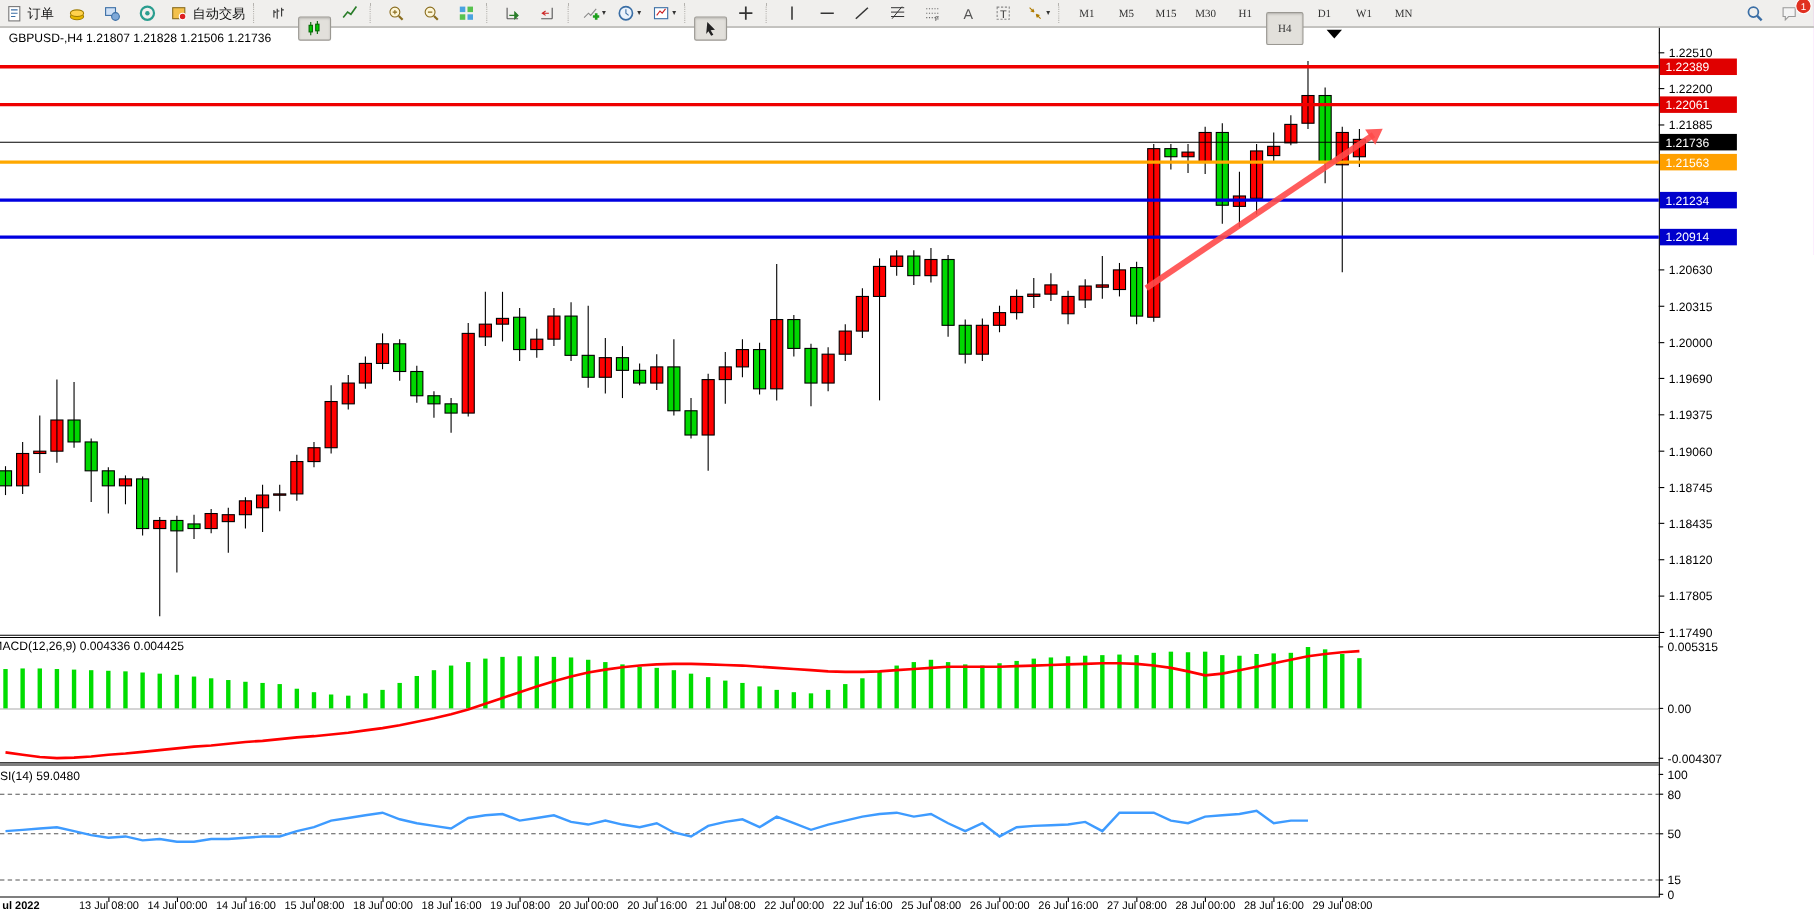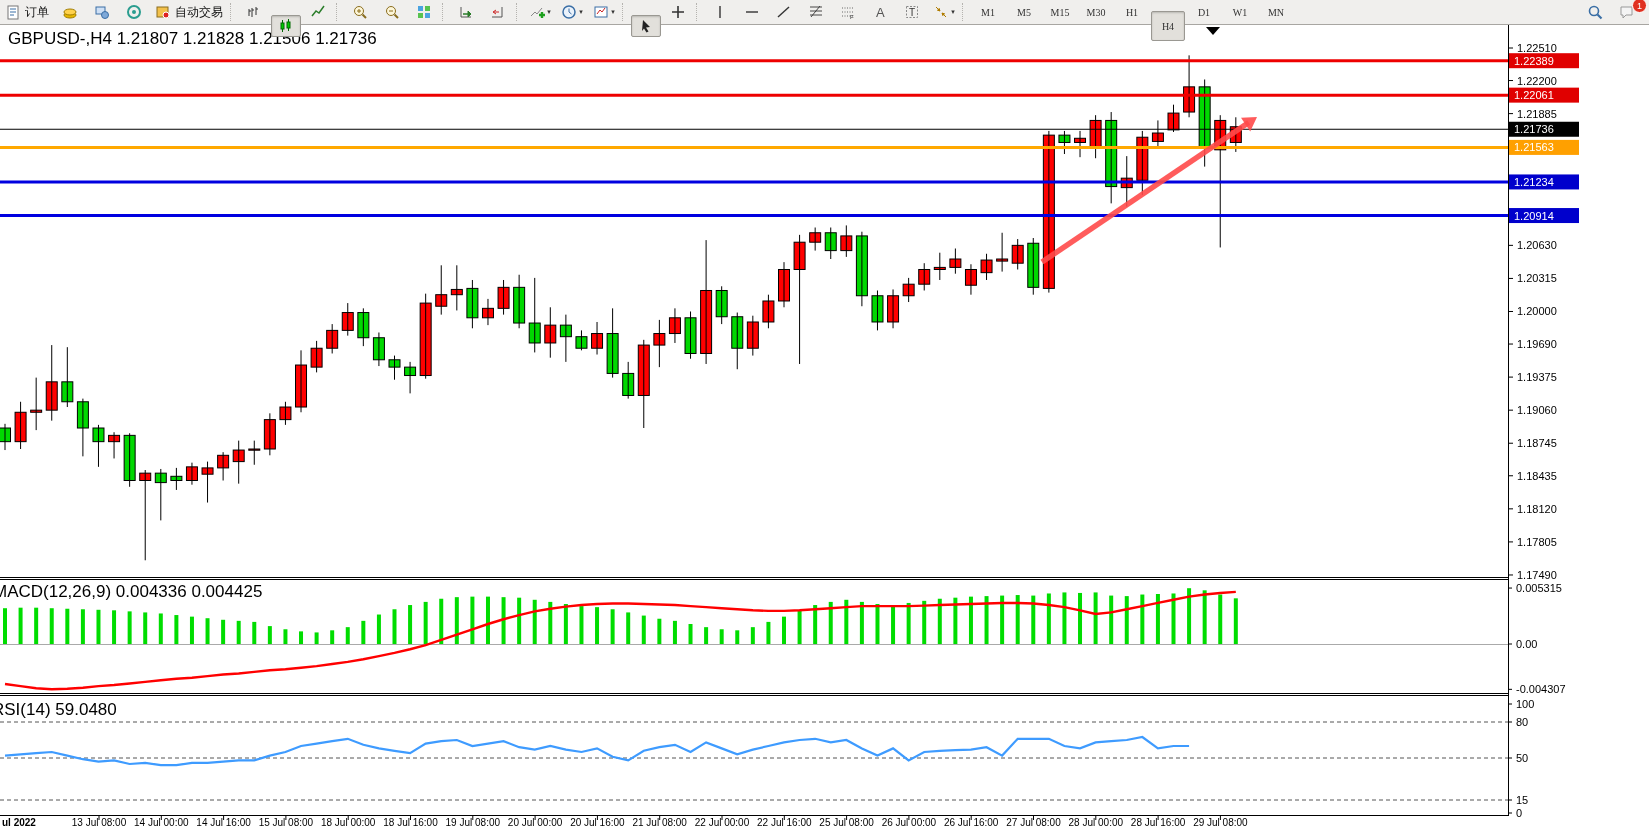--- a/index.html
+++ b/index.html
@@ -12,21 +12,21 @@
     padding:0 3px;border:1px solid transparent;border-radius:2px;font-size:11px;color:#222;cursor:default;white-space:nowrap;}
   .tb-btn.pressed{background:#e2e0db;border:1px solid #9a9892;box-shadow:inset 0 1px 2px rgba(0,0,0,.18);margin-top:28px;}
   .tb-sep{width:5px;height:18px;margin:0 2px;border-left:1px dotted #b5b3af;}
   .tb-label{margin-left:4px;font-size:12px;color:#111;}
   .tb-caret{font-size:7px;color:#333;margin-left:2px;}
   .tf-btn{font-size:10px;color:#333;padding:4px 5px;font-family:Liberation Serif, serif;}
   #tb-right{margin-left:auto;display:flex;align-items:center;margin-right:6px;}
   .badge{position:absolute;top:-4px;right:-6px;background:#e03020;color:#fff;border-radius:8px;
     font-size:9px;min-width:13px;height:13px;display:flex;align-items:center;justify-content:center;border:1px solid #fff;}
   
-  .pane-label{position:absolute;font-size:17px;color:#000;z-index:3;pointer-events:none;}
+  .pane-label{position:absolute;font-size:11px;color:#000;z-index:3;pointer-events:none;}
   #symbol-label{left:8px;top:29px;}
   #macd-label{left:-7px;top:582px;}
   #rsi-label{left:-8px;top:700px;}
   svg text{font-family:"Liberation Sans","DejaVu Sans",sans-serif;}
 </style>
 </head>
 <body>
 
 <div id="app">
   <div id="toolbar">

